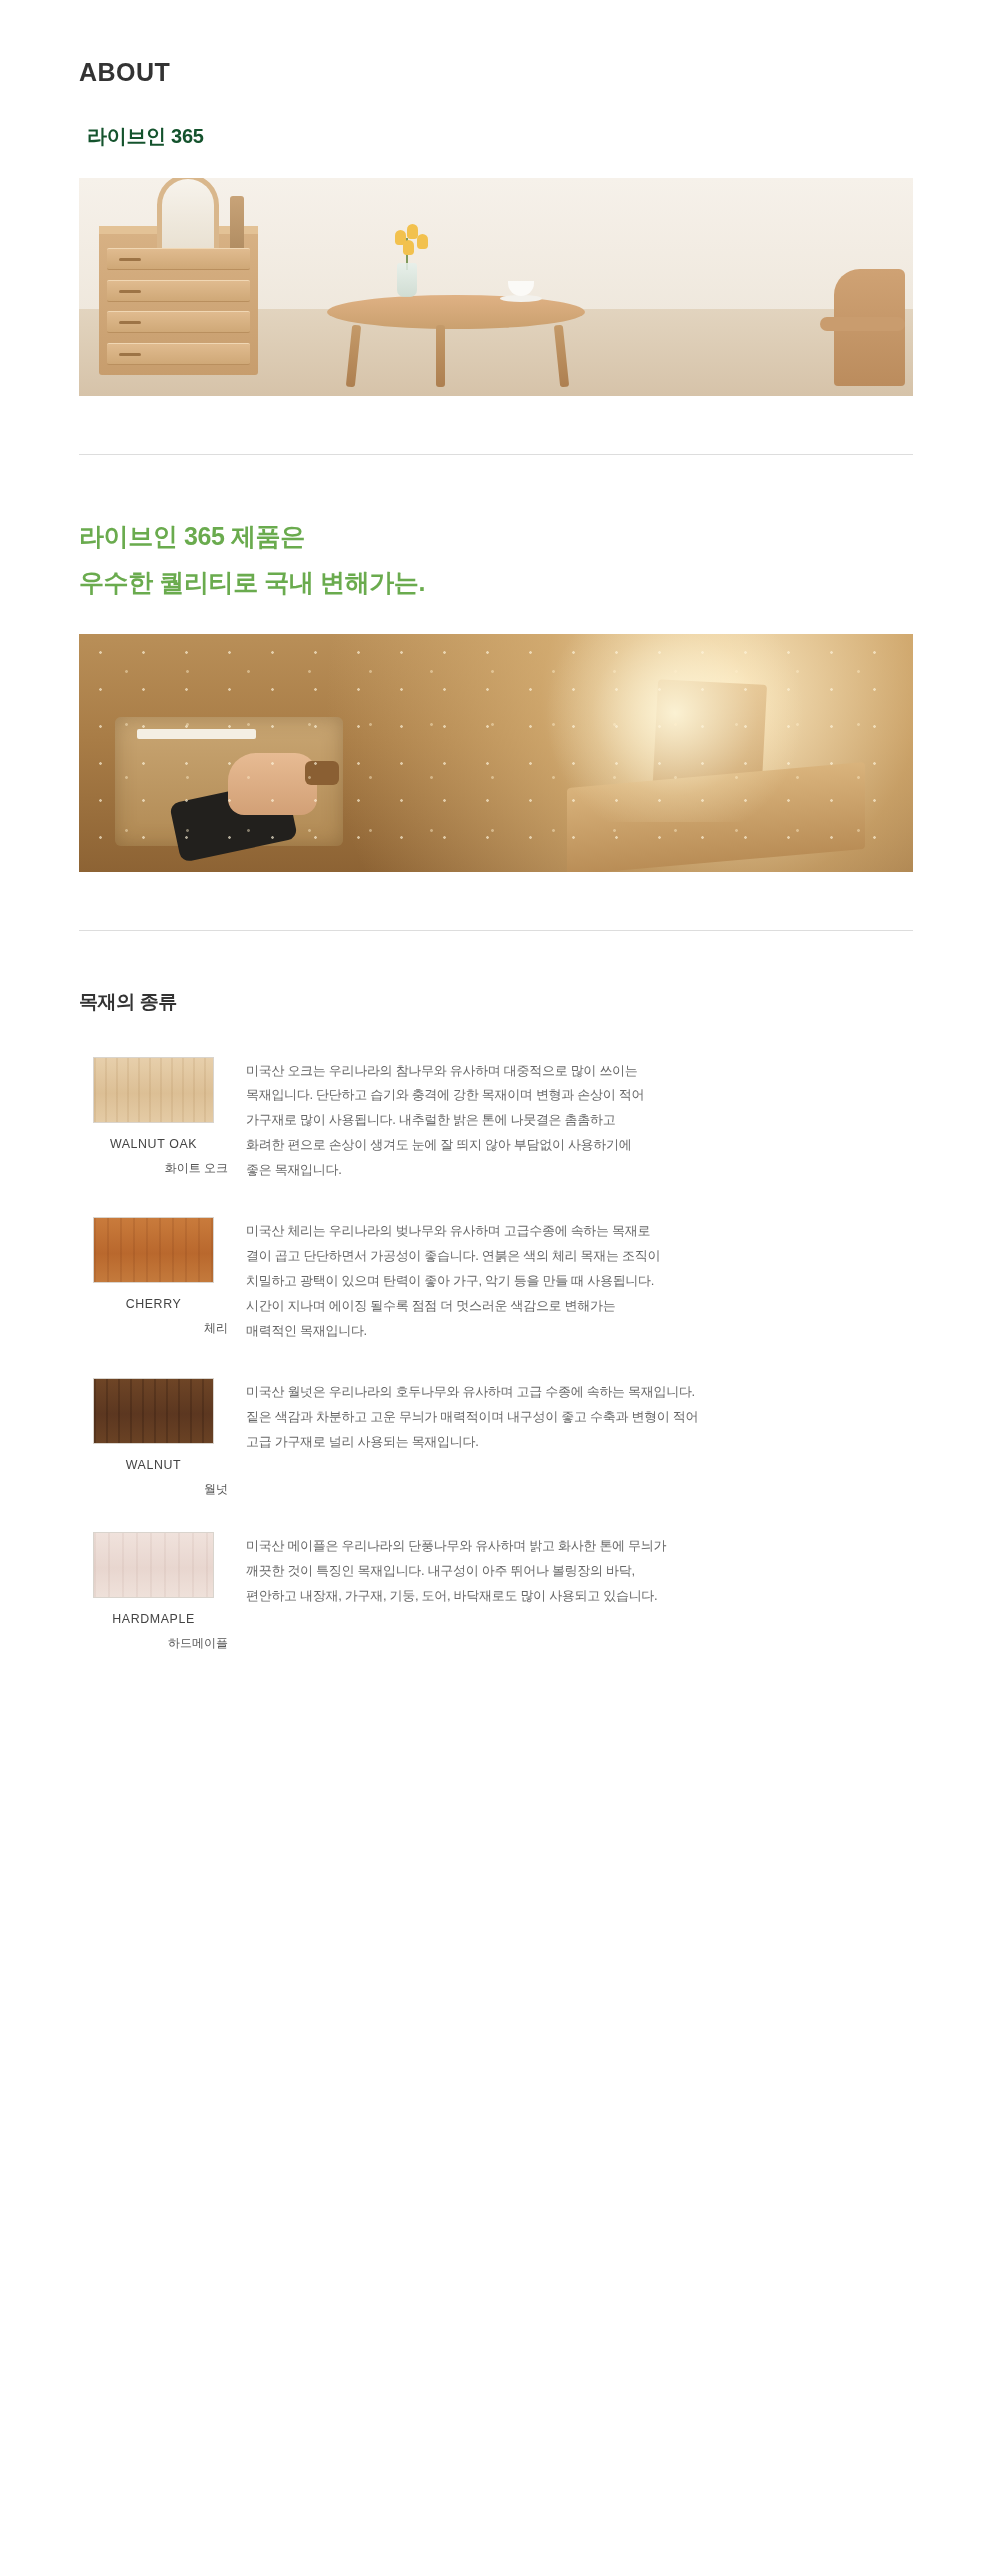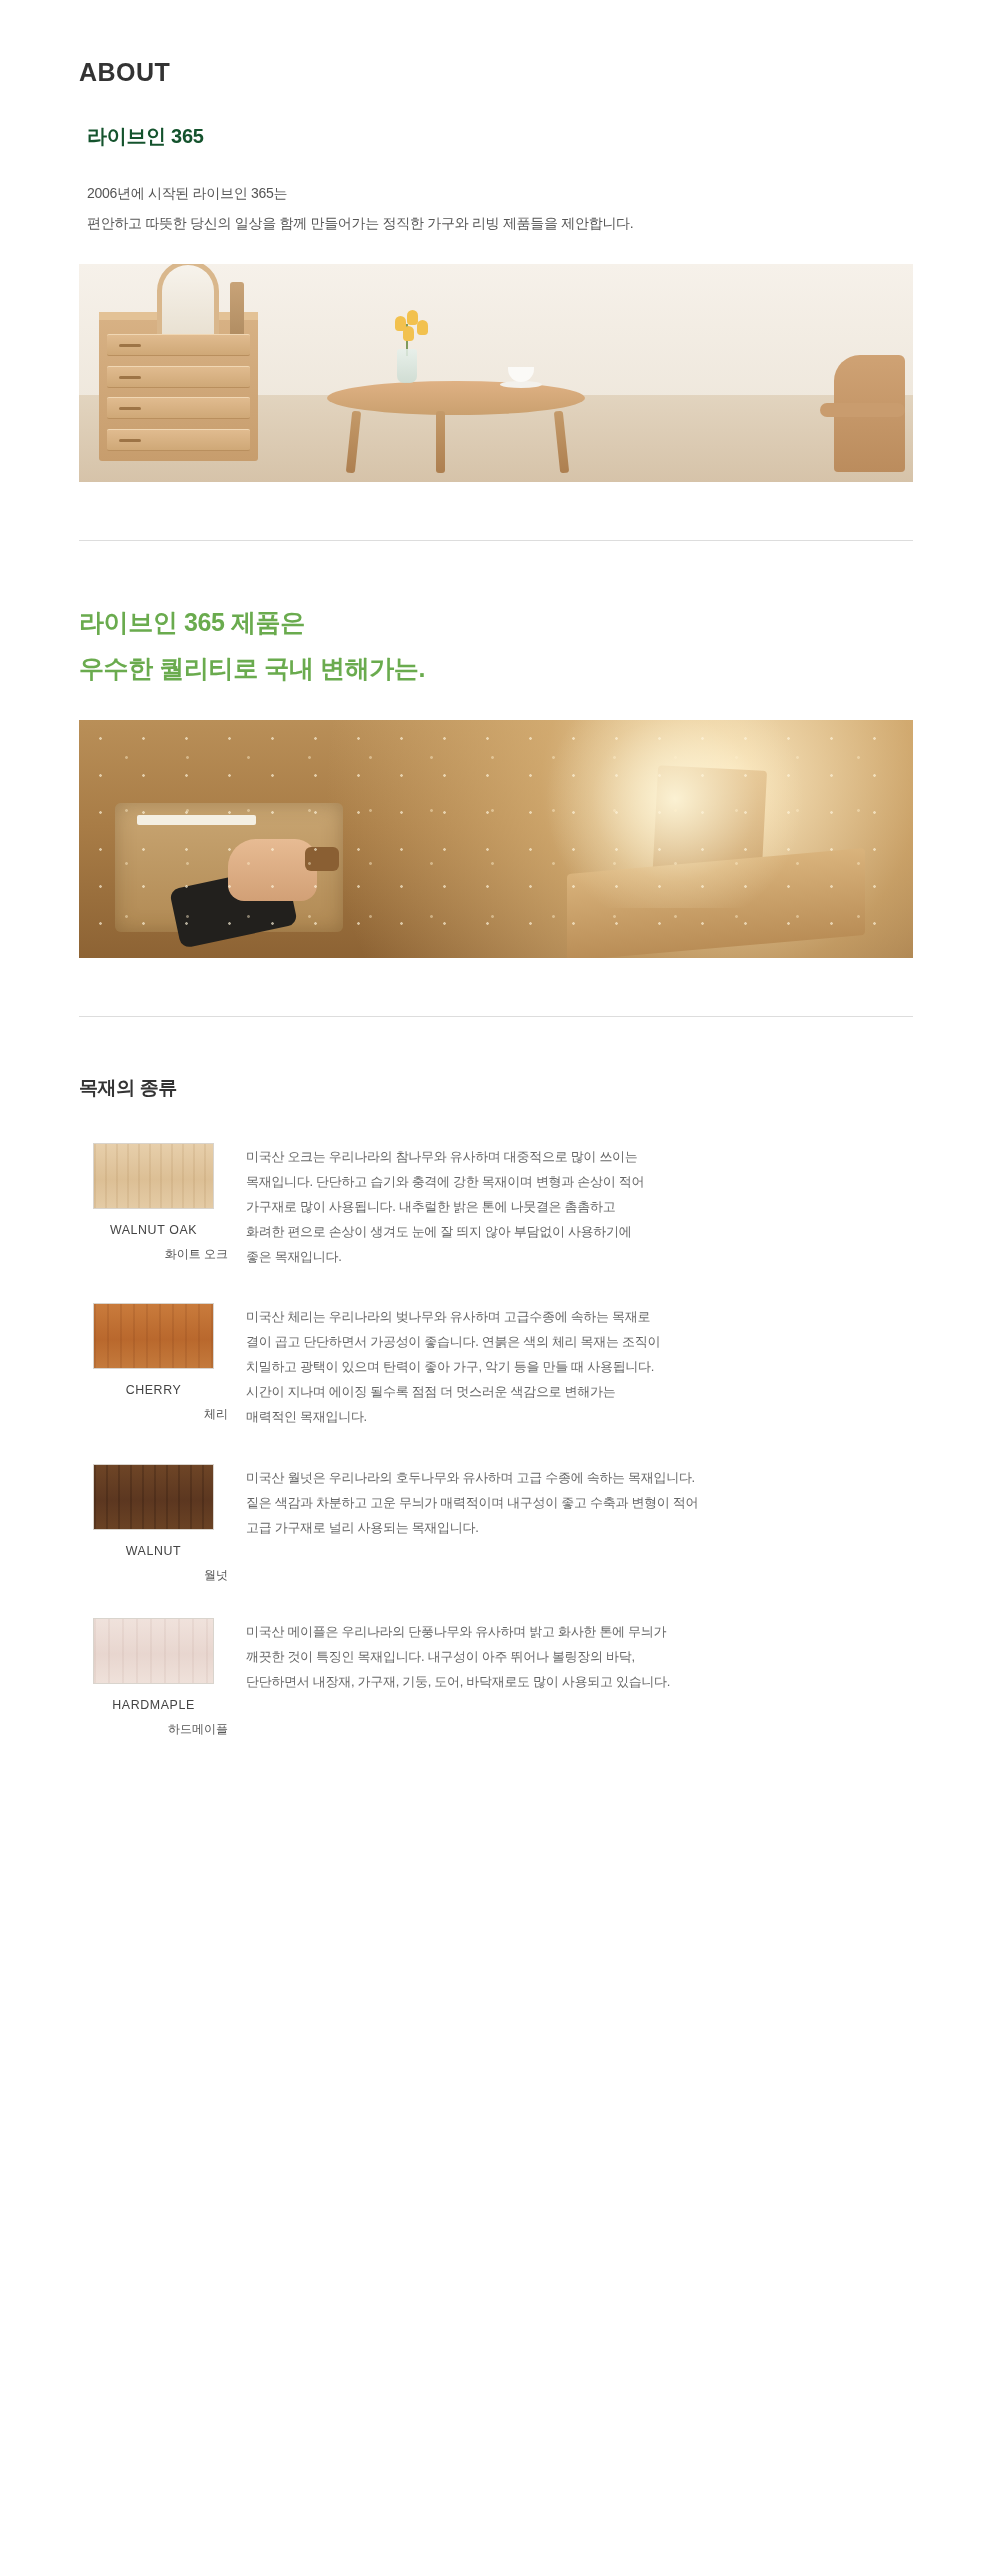--- a/index.html
+++ b/index.html
@@ -356,24 +356,20 @@
 </head>
 <body>
 
 <div class="page">
   <div class="inner">
 
     <h1 class="about-title">ABOUT</h1>
 
     <h2 class="brand-title">라이브인 365</h2>
 
-    <div class="intro-lines">
-      <div class="intro-line">2006년에 시작된 라이브인 365는</div>
-      <div class="intro-line">편안하고 따뜻한 당신의 일상을 함께 만들어가는 정직한 가구와 리빙 제품들을 제안합니다.</div>
-    </div>
 
     <div class="photo photo-1">
       <div class="room-bg"></div>
       <div class="room-wall"></div>
       <div class="room-floor"></div>
 
       <div class="dresser">
         <div class="mirror"></div>
         <div class="vase-tall"></div>
         <div class="drawer" style="top:22px">
@@ -477,19 +473,19 @@
 
     <div class="wood-row">
       <div class="wood-left">
         <div class="swatch sw-maple"></div>
         <div class="wood-name">HARDMAPLE</div>
         <div class="wood-kor">하드메이플</div>
       </div>
       <div class="wood-desc">
         <p>미국산 메이플은 우리나라의 단풍나무와 유사하며 밝고 화사한 톤에 무늬가</p>
         <p>깨끗한 것이 특징인 목재입니다. 내구성이 아주 뛰어나 볼링장의 바닥,</p>
-        <p>단단하면서 내장재, 가구재, 기둥, 도어, 바닥재로도 많이 사용되고 있습니다.</p>
+        <p>편안하고 내장재, 가구재, 기둥, 도어, 바닥재로도 많이 사용되고 있습니다.</p>
       </div>
     </div>
 
   </div>
 </div>
 
 
 </body></html>

